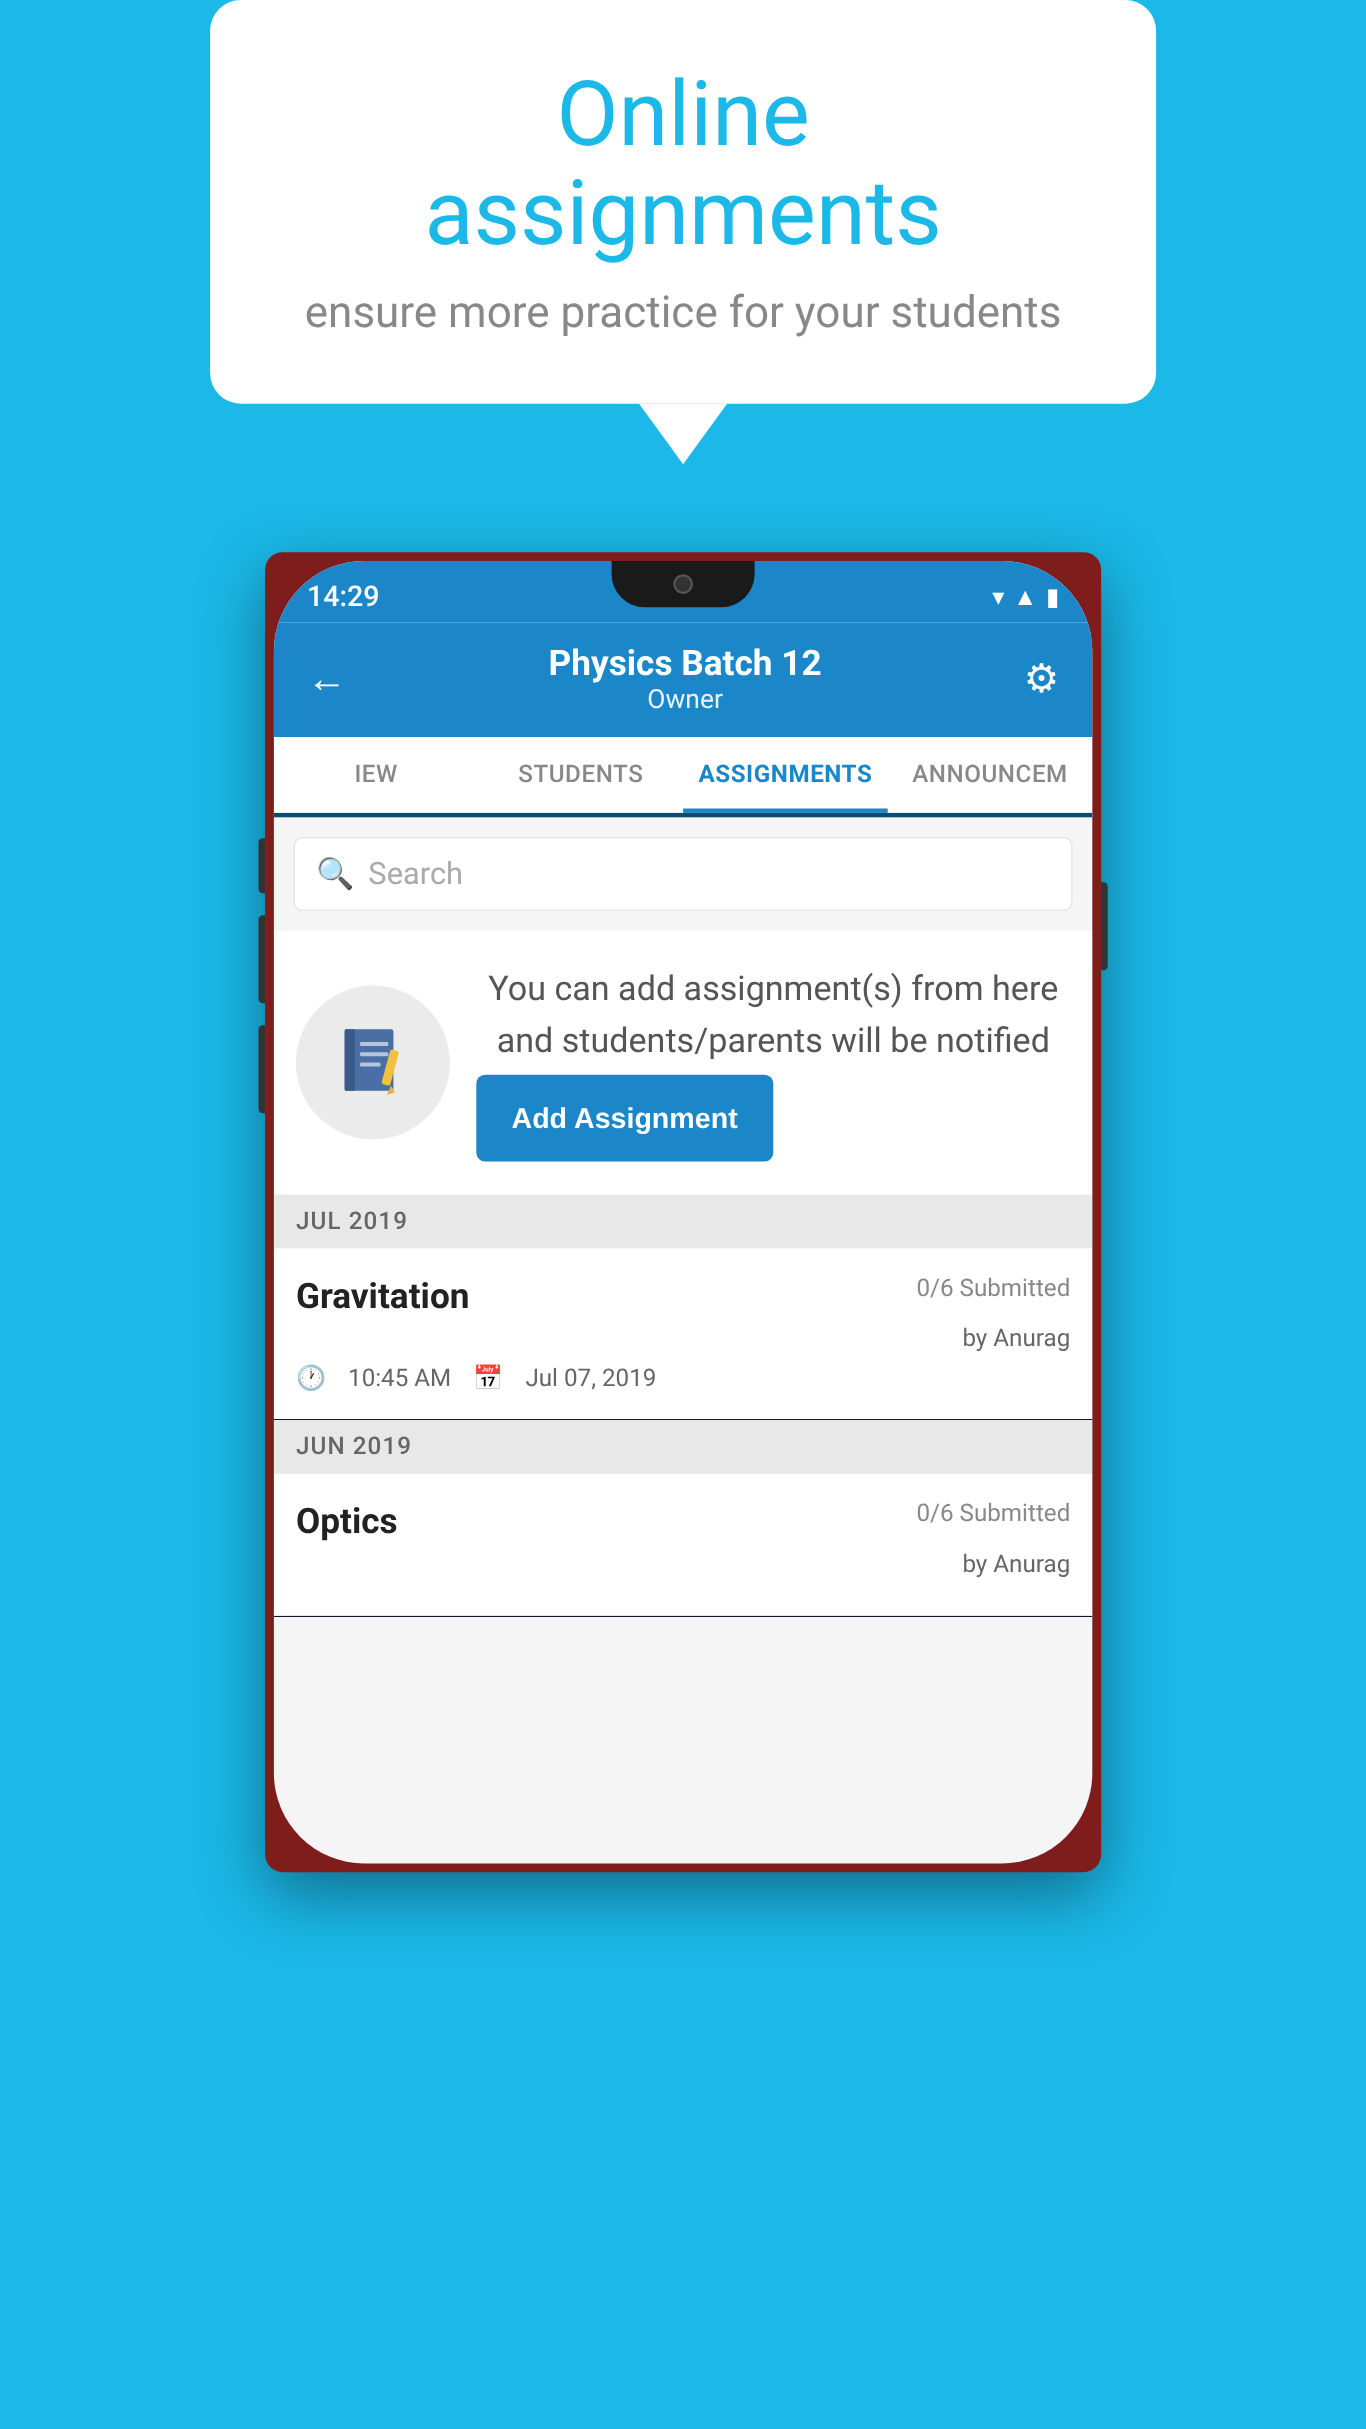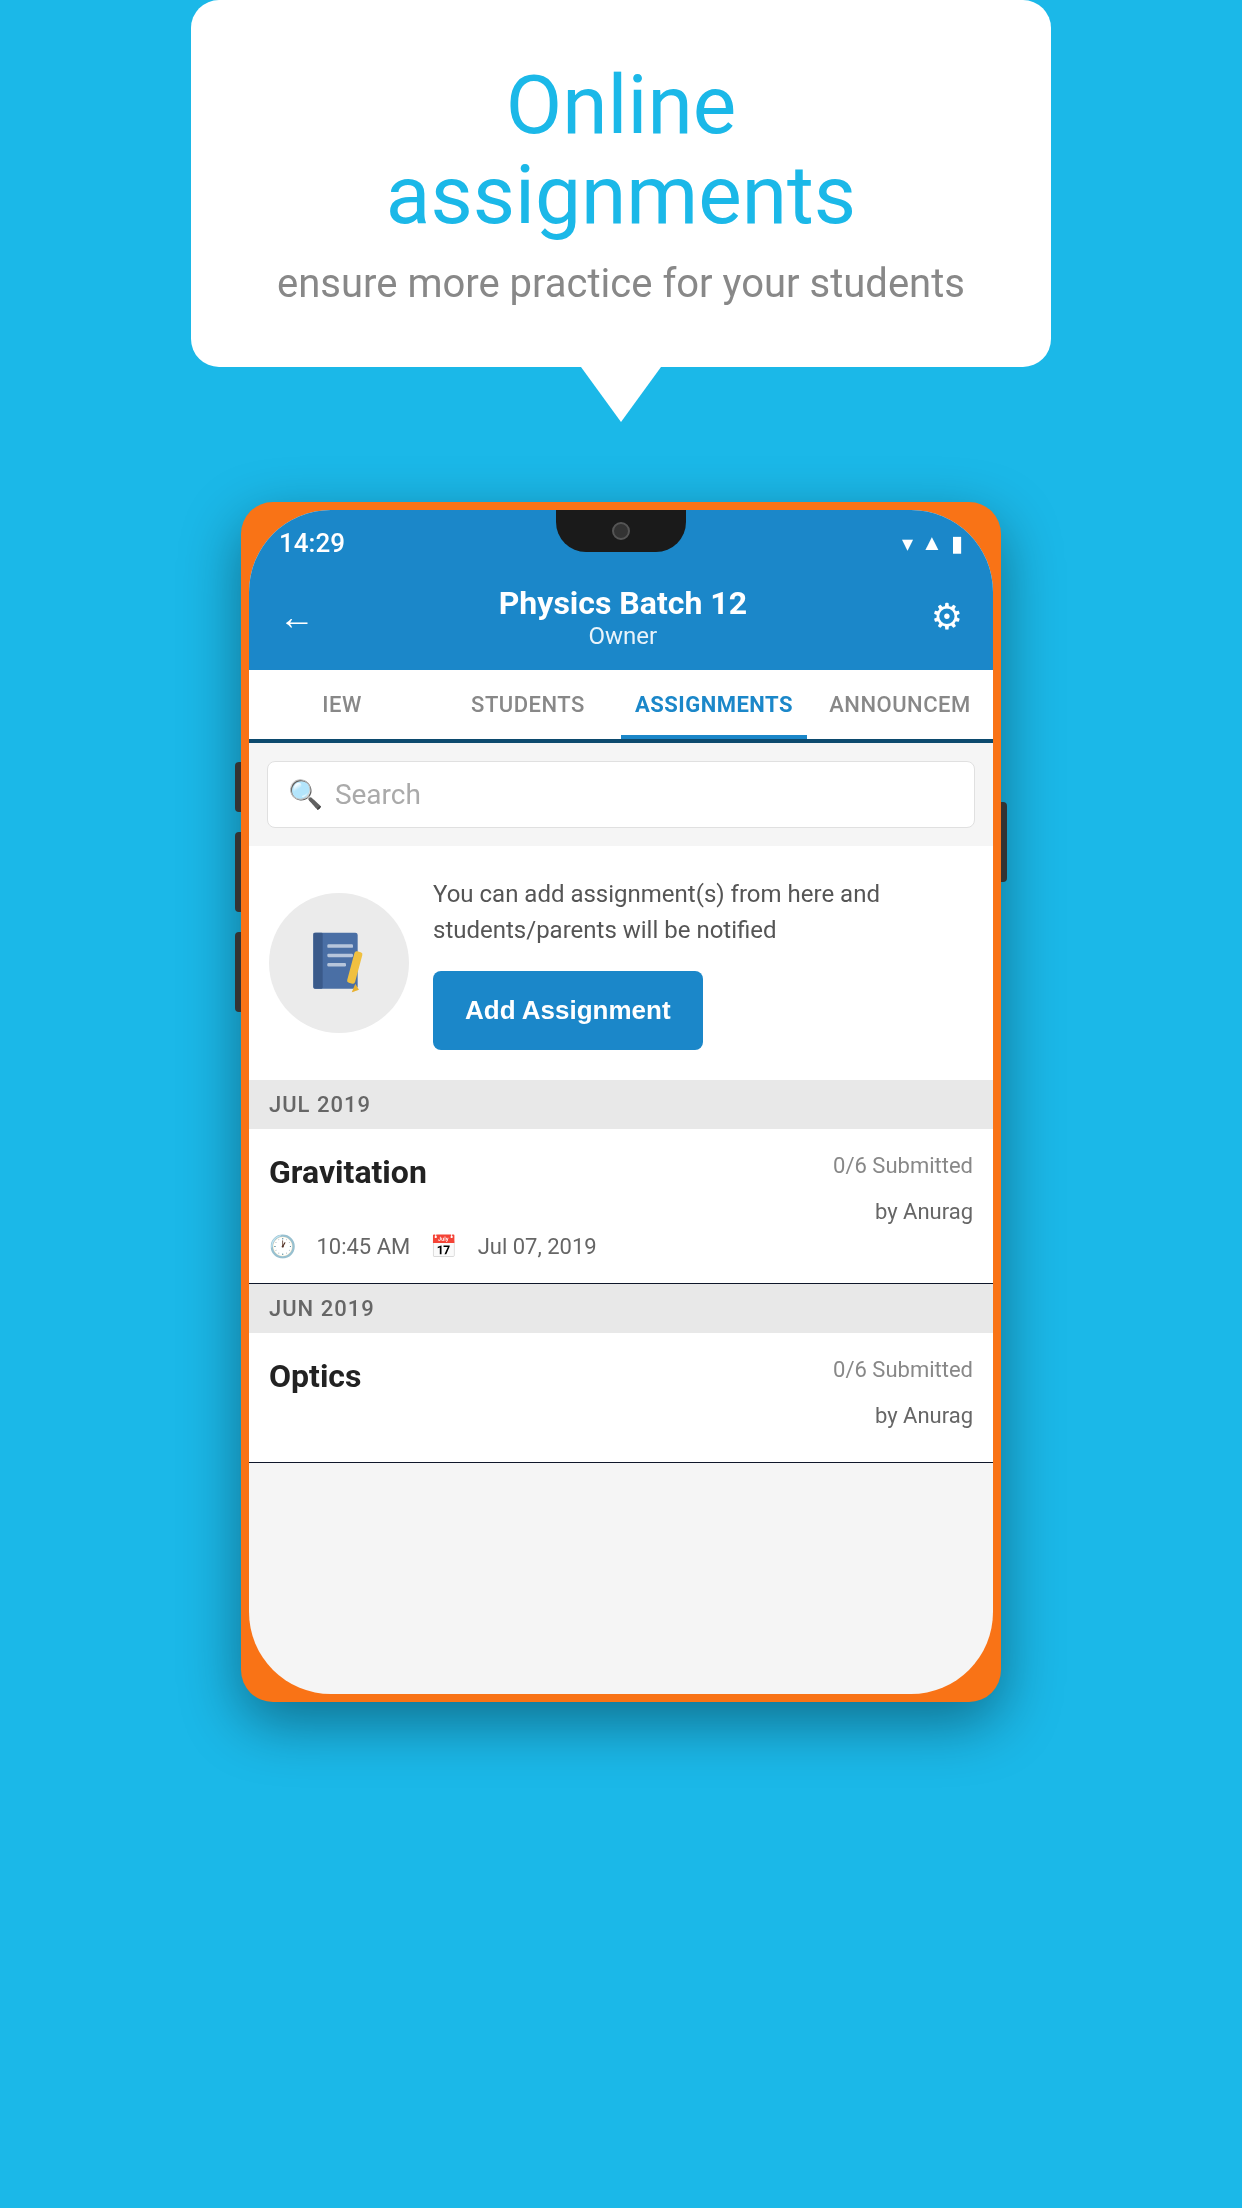--- a/index.html
+++ b/index.html
@@ -56,22 +56,22 @@
     .phone-wrapper {
       margin-top: 80px;
       position: relative;
       width: 760px;
       height: 1200px;
     }
 
     .phone-frame {
       width: 760px;
       height: 1200px;
-      background: #f97316;
-      border-radius: 32px;
+      background: #7f1d1d;
+      border-radius: 16px;
       position: relative;
       padding: 8px;
       box-shadow: 0 20px 60px rgba(0,0,0,0.4);
     }
 
     .phone-inner {
       width: 100%;
       height: 100%;
       background: #f5f5f5;
       border-radius: 82px;
@@ -245,24 +245,25 @@
       align-items: center;
       justify-content: center;
       flex-shrink: 0;
     }
 
     .add-assignment-text {
       flex: 1;
     }
 
     .add-assignment-description {
-      font-size: 24px;
+      font-size: 31px;
       color: #555;
       line-height: 1.5;
-      margin-bottom: 23px;
+      margin-bottom: 8px;
+      text-align: center;
     }
 
     .add-assignment-btn {
       background: #1B87C9;
       color: white;
       border: none;
       border-radius: 8px;
       padding: 24px 32px;
       font-size: 26px;
       font-weight: 600;

